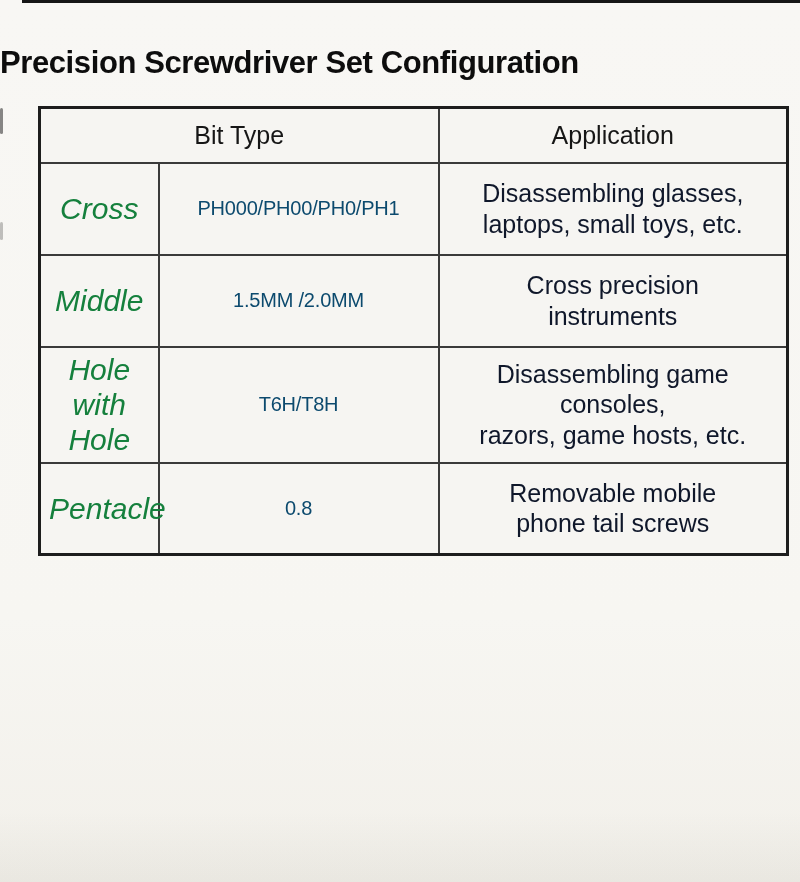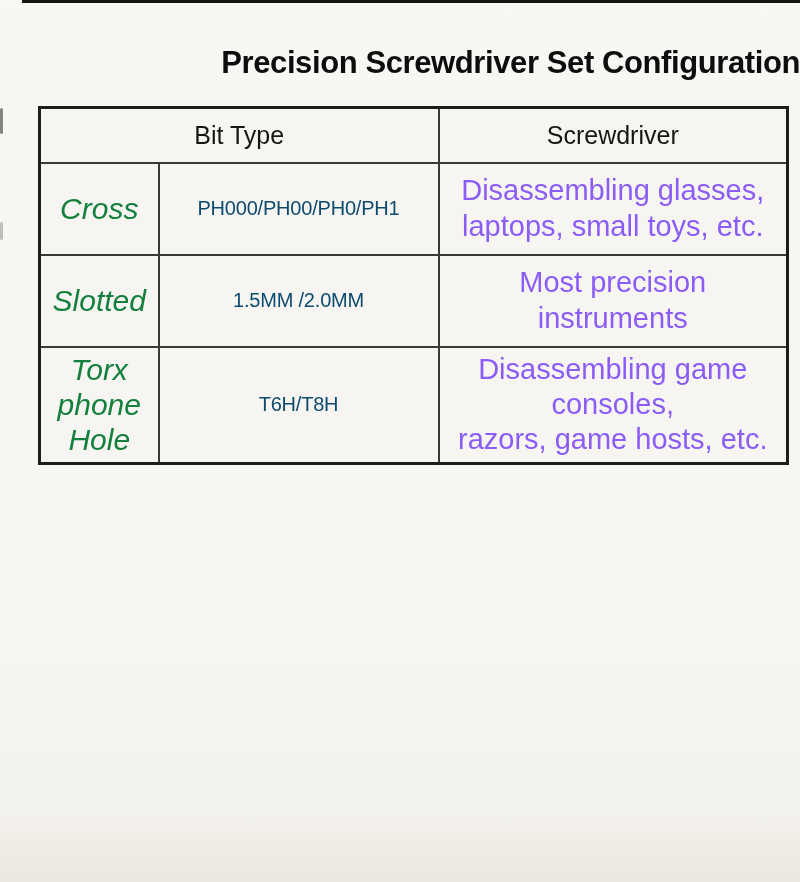--- a/index.html
+++ b/index.html
@@ -29,21 +29,21 @@
     background: rgba(40,40,40,0.55);
     border-radius: 2px;
   }
   .edge-artifact.a1 { top: 108px; height: 26px; }
   .edge-artifact.a2 { top: 222px; height: 18px; opacity: .5; }
   .page-title {
     position: absolute;
     top: 45px;
     left: 0;
     width: 100%;
-    text-align: right;
+    text-align: left;
     font-size: 31px;
     font-weight: 700;
     letter-spacing: -0.4px;
     color: #0d0d0d;
   }
   table.config-table {
     position: absolute;
     left: 38px;
     top: 106px;
     width: 748px;
@@ -73,24 +73,24 @@
     font-style: italic;
   }
   td.size-cell {
     font-size: 20px;
     font-weight: 400;
     letter-spacing: -0.2px;
     color: #0c4a6e;
   }
   td.size-cell.bold { font-weight: 400; }
   td.app-cell {
-    font-size: 29px;
+    font-size: 25px;
     line-height: 1.22;
     white-space: pre-line;
-    color: #8b5cf6;
+    color: #0f172a;
   }
   
   .bottom-vignette {
     position: absolute;
     left: 0; right: 0; bottom: 0;
     height: 70px;
     background: linear-gradient(180deg, rgba(0,0,0,0) 0%, rgba(120,115,100,0.07) 100%);
     pointer-events: none;
   }
 </style>
@@ -105,44 +105,50 @@
 
 <table class="config-table">
   <colgroup>
     <col style="width:119px">
     <col style="width:280px">
     <col style="width:349px">
   </colgroup>
   <thead>
     <tr>
       <th class="hdr" colspan="2">Bit Type</th>
-      <th class="hdr">Screwdriver</th>
+      <th class="hdr">Application</th>
     </tr>
   </thead>
   <tbody id="table-body">
   <tr>
     <td class="type-cell">Cross</td>
     <td class="size-cell">PH000/PH00/PH0/PH1</td>
     <td class="app-cell">Disassembling glasses,
 laptops, small toys, etc.</td>
   </tr>
 
   <tr>
-    <td class="type-cell">Slotted</td>
+    <td class="type-cell">Middle</td>
     <td class="size-cell bold">1.5MM /2.0MM</td>
-    <td class="app-cell">Most precision
+    <td class="app-cell">Cross precision
 instruments</td>
   </tr>
 
 
   <tr>
-    <td class="type-cell">Torx phone Hole</td>
+    <td class="type-cell">Hole with Hole</td>
     <td class="size-cell bold">T6H/T8H</td>
     <td class="app-cell">Disassembling game consoles,
 razors, game hosts, etc.</td>
   </tr>
 
+  <tr>
+    <td class="type-cell">Pentacle</td>
+    <td class="size-cell">0.8</td>
+    <td class="app-cell">Removable mobile
+phone tail screws</td>
+  </tr>
 
 
 </tbody>
 </table>
 
 <div class="bottom-vignette"></div>
 
 </body></html>

